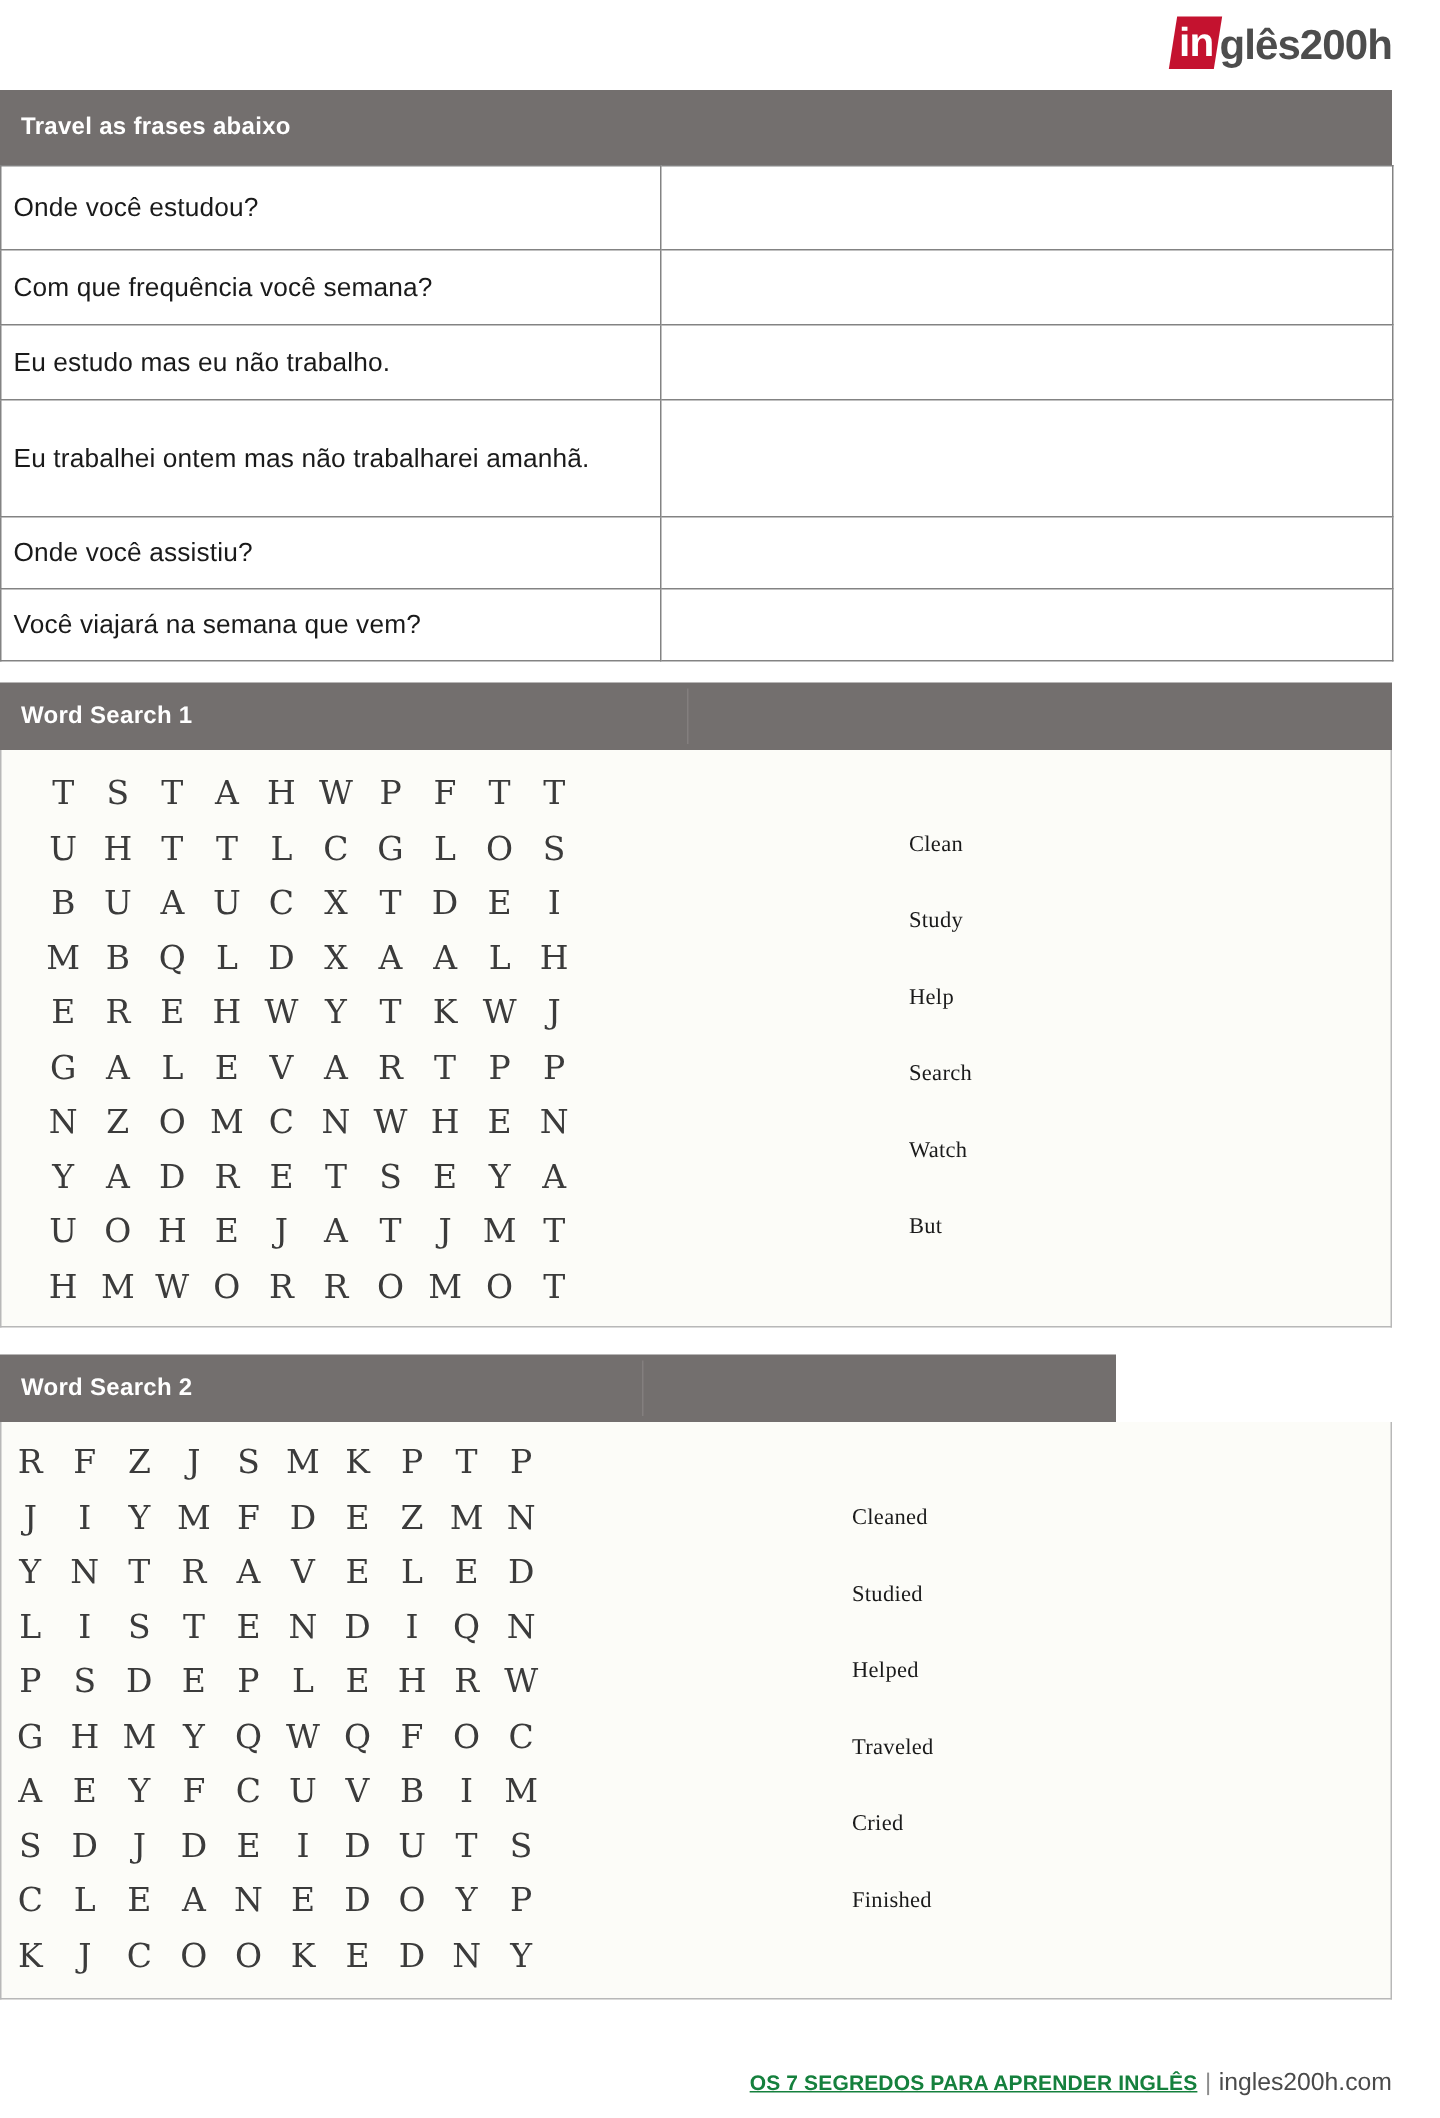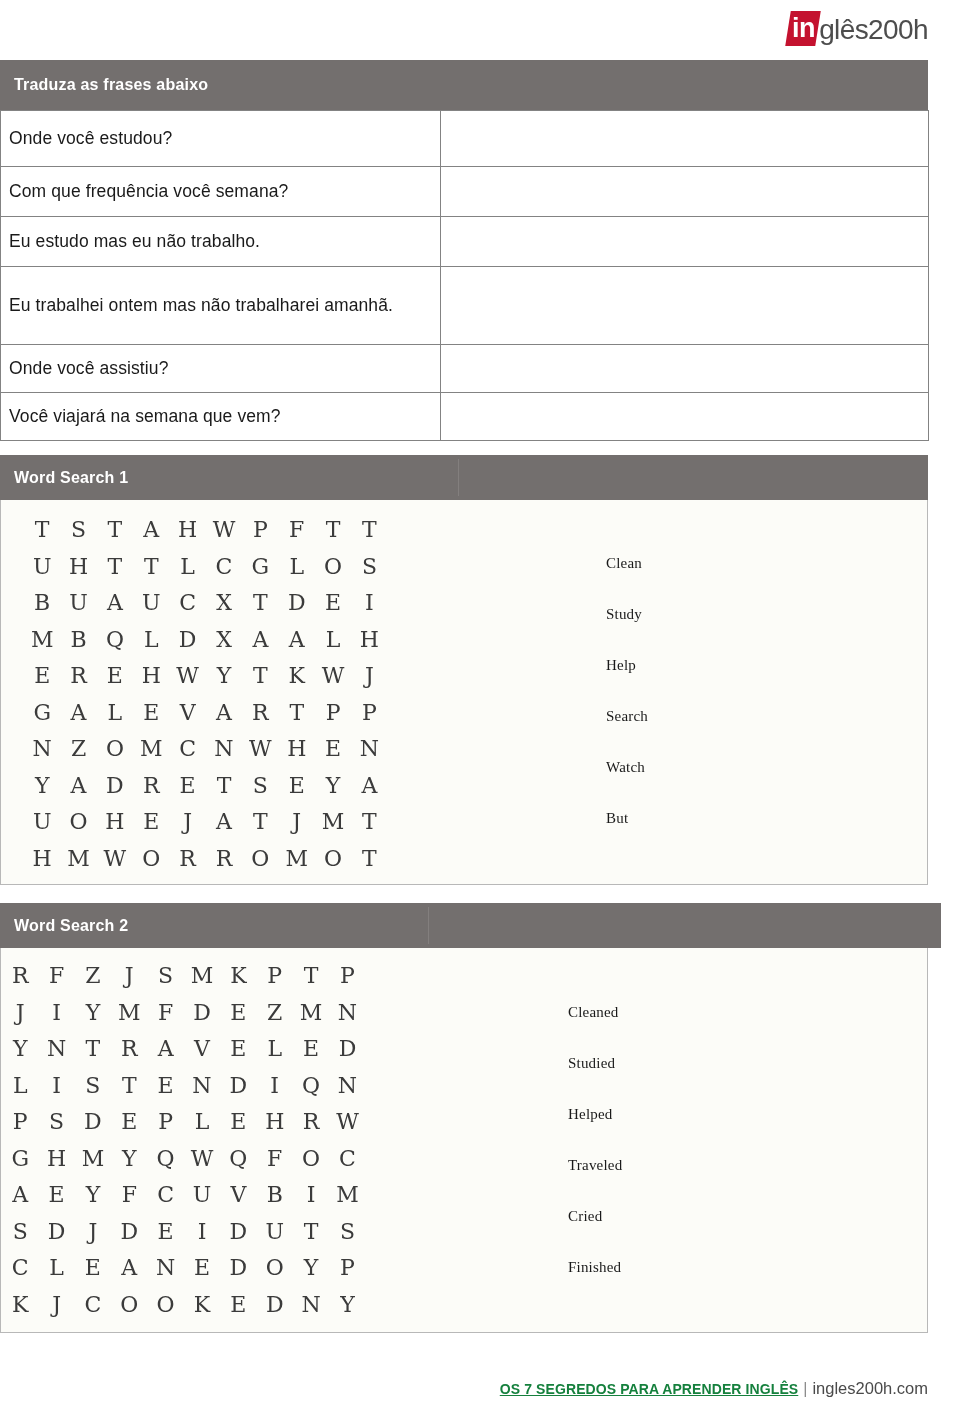--- a/index.html
+++ b/index.html
@@ -23,21 +23,21 @@
     font-size: 27px;
     line-height: 32px;
     padding: 1px 3px 2px 4px;
     transform: skewX(-9deg);
     display: inline-block;
     letter-spacing: -0.5px;
   }
   .logo-badge span { display: inline-block; transform: skewX(9deg); }
   .logo-rest {
     color: #4d4d4d;
-    font-weight: 400;
+    font-weight: 700;
     font-size: 28px;
     line-height: 33px;
     letter-spacing: -0.6px;
     margin-left: 1px;
   }
 
   
   .bar {
     position: absolute;
     background: #736f6e;
@@ -134,21 +134,21 @@
 <body>
 
 <div class="page">
 
   <div class="logo">
     <span class="logo-badge"><span>in</span></span>
     <span class="logo-rest">glês200h</span>
   </div>
 
   <div class="bar" style="left:0; top:60px; width:928px; height:50px;">
-    <span class="bar-title">Traduza as frases abaixo</span>
+    <span class="bar-title">Travel as frases abaixo</span>
   </div>
 
   <table class="trans-table">
     <tbody>
       <tr>
         <td class="q" style="height:56px">Onde você estudou?</td>
         <td class="a"></td>
       </tr>
       <tr>
         <td class="q" style="height:50px">Com que frequência você semana?</td>
@@ -293,21 +293,21 @@
     </div>
   <div class="ws-words" id="ws1-words" style="left:606px; top:555px; gap:34px;">
       <div class="ws-word">Clean</div>
       <div class="ws-word">Study</div>
       <div class="ws-word">Help</div>
       <div class="ws-word">Search</div>
       <div class="ws-word">Watch</div>
       <div class="ws-word">But</div>
     </div>
 
-  <div class="bar" style="left:0; top:903px; width:941px; height:45px;">
+  <div class="bar" style="left:0; top:903px; width:744px; height:45px;">
     <span class="bar-title">Word Search 2</span>
     <span class="bar-divider" style="left:428px;"></span>
   </div>
   <div class="ws-body" style="left:0; top:948px; width:928px; height:385px;">
   </div>
   <div class="ws-grid" id="ws2-grid" style="left:2px; top:958px; width:400px;">
       <div class="ws-cell">R</div>
       <div class="ws-cell">F</div>
       <div class="ws-cell">Z</div>
       <div class="ws-cell">J</div>

